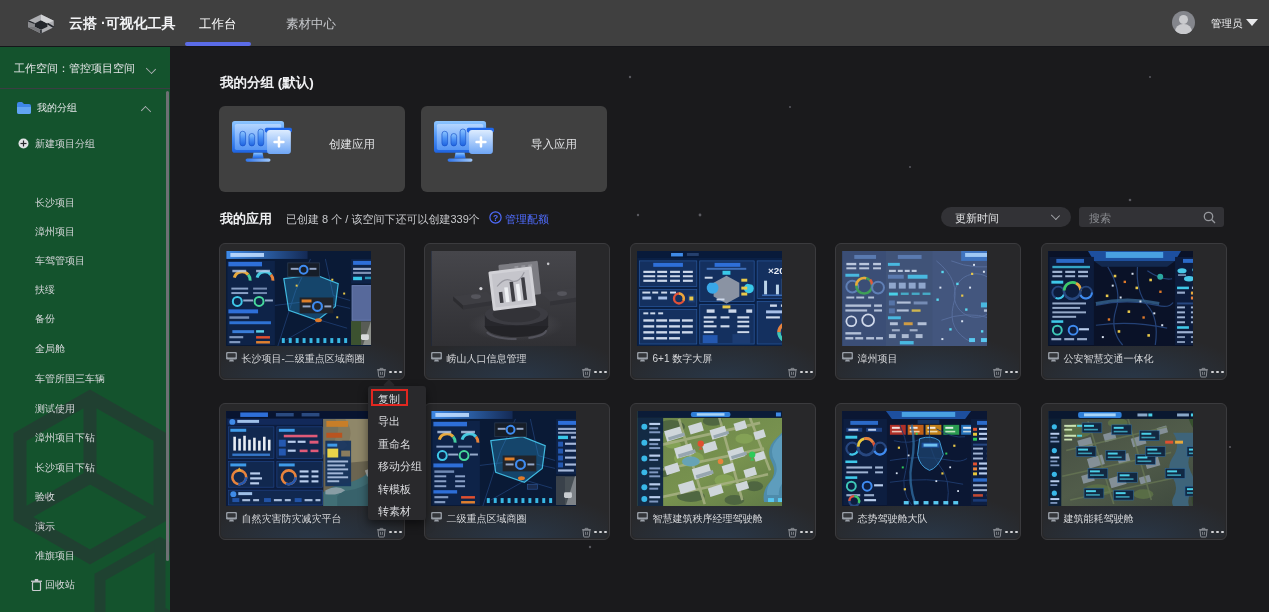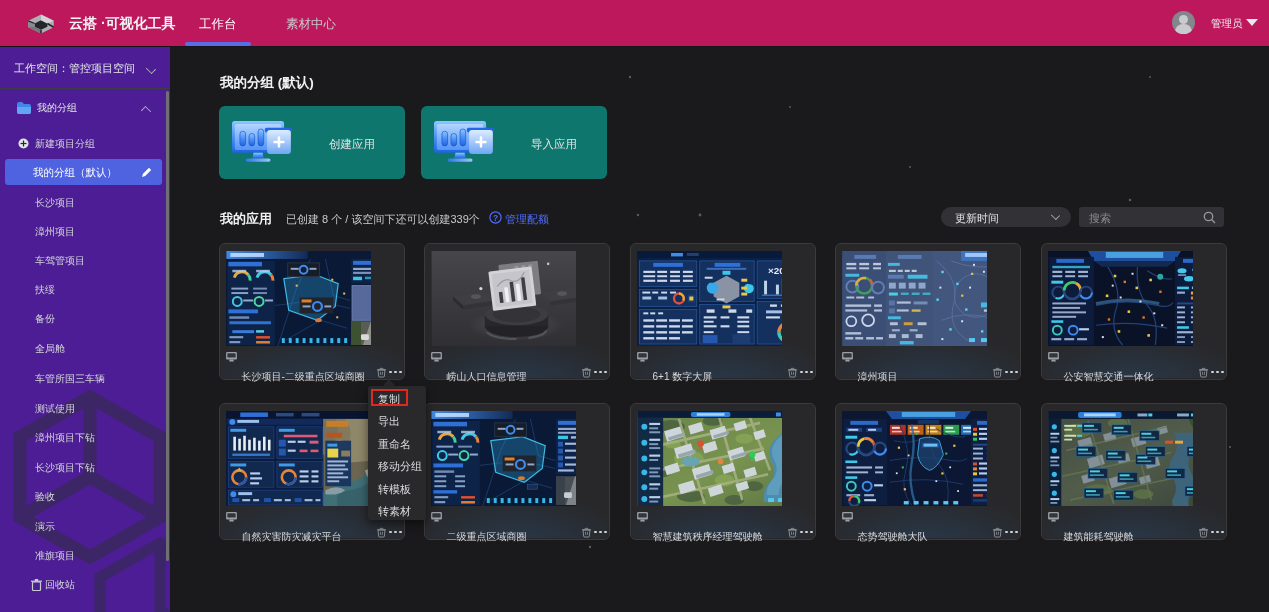--- a/index.html
+++ b/index.html
@@ -1,59 +1,59 @@
 <!DOCTYPE html>
 <html><head>
 <meta charset="utf-8">
 <style>
   * { margin:0; padding:0; box-sizing:border-box; }
   html,body { width:1269px; height:612px; overflow:hidden; background:#1a1a1c;
     font-family:"Liberation Sans", sans-serif; }
   .abs { position:absolute; }
   
-  #nav { position:absolute; left:0; top:0; width:1269px; height:47px; background:#be185d; border-bottom:1px solid #15161a;}
+  #nav { position:absolute; left:0; top:0; width:1269px; height:47px; background:#404040; border-bottom:1px solid #15161a;}
   #logo { position:absolute; left:24px; top:13px; }
   #brand { position:absolute; left:69px; top:15px; color:#f2f3f5; font-size:14px; font-weight:bold; letter-spacing:0px;}
   .tab { position:absolute; top:16px; font-size:12.5px; color:#e8e9eb; }
   #tab1 { left:199px; color:#ffffff; }
   #tab2 { left:286px; color:#c7c9cd;font-family:Liberation Mono, monospace; }
   #tabline { position:absolute; left:185px; top:42px; width:66px; height:4px; background:#5b6ce8; border-radius:2px;}
   #avatar { position:absolute; left:1172px; top:11px; width:23px; height:23px; border-radius:50%; background:#84868c; overflow:hidden;}
   #avatar:before { content:""; position:absolute; left:7px; top:4px; width:9px; height:9px; border-radius:50%; background:#c9cacd;}
   #avatar:after { content:""; position:absolute; left:3px; top:13px; width:17px; height:12px; border-radius:8px 8px 0 0; background:#c9cacd;}
   #admin { position:absolute; left:1211px; top:17px; font-size:10.5px; color:#f0f1f3; }
   #admincaret { position:absolute; left:1246px; top:19px; width:0; height:0; border-left:6px solid transparent; border-right:6px solid transparent; border-top:7px solid #e8e9eb; }
   
-  #side { position:absolute; left:0; top:47px; width:170px; height:565px; background:#4c1d95; overflow:hidden;padding-left:9px; }
+  #side { position:absolute; left:0; top:47px; width:170px; height:565px; background:#14532d; overflow:hidden;padding-left:9px; }
   #ws { position:absolute; left:14px; top:14px; font-size:11px; color:#e6e7e9; }
   #wscaret { position:absolute; left:147px; top:18px; width:8px; height:8px; border-right:1.6px solid #aeb0b4; border-bottom:1.6px solid #aeb0b4; transform:rotate(45deg) scale(1,0.8); }
   #sep { position:absolute; left:0px; top:41px; width:170px; height:1px; background:#3c3d43; }
   .sitem { position:absolute; left:35px; font-size:10px; color:#d6d7da; white-space:nowrap; z-index:3; }
   #active { position:absolute; left:5px; top:112px; width:157px; height:26px; background:#4f63e0; border-radius:3px; }
   #active span { position:absolute; left:28px; top:7px; font-size:10.5px; color:#fff; }
   #scrollthumb { position:absolute; left:166px; top:44px; width:3px; height:470px; background:#6e7074; border-radius:2px; z-index:4; }
   
   .h1 { position:absolute; color:#f0f1f3; font-size:13.5px; font-weight:bold; }
-  .bigbtn { position:absolute; top:106px; width:186px; height:73px; background:#0f766e; border-radius:6px; }
+  .bigbtn { position:absolute; top:106px; width:186px; height:86px; background:#404040; border-radius:6px; }
   .bigbtn .lbl { position:absolute; top:31px; font-size:11.5px; color:#e3e4e6; letter-spacing:0px;}
   .appinfo { position:absolute; top:212px; font-size:11px; color:#c9cacd; }
   .quota { position:absolute; top:212px; font-size:11px; color:#4f6bfb;font-family:Liberation Mono, monospace; }
   #seldrop { position:absolute; left:941px; top:207px; width:130px; height:20px; background:#323236; border-radius:10px; }
   #seldrop span { position:absolute; left:14px; top:4px; font-size:11px; color:#e3e4e6; }
   #seldrop i { position:absolute; left:111px; top:5px; width:7px; height:7px; border-right:1.5px solid #a7a9ad; border-bottom:1.5px solid #a7a9ad; transform:rotate(45deg) scale(1,0.85); }
   #search { position:absolute; left:1079px; top:207px; width:145px; height:20px; background:#323236; border-radius:3px; }
   #search span { position:absolute; left:10px; top:4px; font-size:11px; color:#8b8d92; }
   
   .card { position:absolute; width:186px; height:137px; background:#28282a; border:1px solid #3b3b3e; border-radius:6px; }
   .card .glow { position:absolute; left:1px; right:1px; bottom:1px; height:60px; border-radius:0 0 5px 5px;
      background:radial-gradient(90% 120% at 50% 108%, rgba(42,78,118,0.42), rgba(42,78,118,0) 70%); }
   .thumb { position:absolute; left:6px; top:7px; width:145px; height:95px; overflow:hidden; background:#0c1c3a;}
   .trow { position:absolute; left:6px; top:107px; width:173px; height:14px; color:#d8d9db; font-size:10px; white-space:nowrap; }
   .trow .mon { position:absolute; left:0px; top:1px; }
-  .trow span { position:absolute; left:15.5px; top:1px;margin-top:18px; }
+  .trow span { position:absolute; left:15.5px; top:1px; }
   .acts { position:absolute; right:2px; top:121px; width:70px; height:14px; }
   .dots { position:absolute; right:0px; top:5.5px; }
   .dots { display:flex; } .dots i { width:2.8px; height:2.8px; border-radius:50%; background:#d2d3d6; margin-left:2.2px; }
   
   #menu { position:absolute; left:368px; top:386px; width:58px; height:134px; background:#29292c; border-radius:3px; box-shadow:0 4px 10px rgba(0,0,0,0.5); z-index:20;}
   #menu .mi { position:absolute; left:10px; font-size:11px; color:#dcdde0; }
   #menucaret { position:absolute; left:385px; top:381px; width:8px; height:8px; background:#29292c; transform:rotate(45deg); z-index:19;}
   #redbox { position:absolute; left:371px; top:389px; width:37px; height:17px; border:2px solid #e02720; z-index:21;}
 </style>
 </head>
@@ -91,26 +91,20 @@
   <div class="sitem" style="top:54px; left:37px; color:#e8e9ec;">我的分组</div>
   <div class="abs" style="left:142px; top:60px; width:8px; height:8px; border-left:1.6px solid #aeb0b4; border-top:1.6px solid #aeb0b4; transform:rotate(45deg) scale(1,0.8);"></div>
 
   <svg class="abs" style="left:18px; top:91px;" width="11" height="11" viewBox="0 0 11 11">
     <circle cx="5.5" cy="5.5" r="5" fill="#e2e3e6"></circle>
     <rect x="2.5" y="4.9" width="6" height="1.2" fill="#26272c"></rect>
     <rect x="4.9" y="2.5" width="1.2" height="6" fill="#26272c"></rect>
   </svg>
   <div class="sitem" style="top:90px; left:35px;text-align:right;">新建项目分组</div>
 
-  <div id="active">
-      <span>我的分组（默认）</span>
-    <svg class="abs" style="left:135px; top:7px;" width="13" height="13" viewBox="0 0 13 13">
-      <path d="M2 11 l1-3.2 6-6 2.2 2.2 -6 6z" fill="#fff"></path>
-    </svg>
-  </div>
   <div class="sitem" style="top:149px;">长沙项目</div>
   <div class="sitem" style="top:178px;">漳州项目</div>
   <div class="sitem" style="top:207px;">车驾管项目</div>
   <div class="sitem" style="top:236px;">扶绥</div>
   <div class="sitem" style="top:265px;">备份</div>
   <div class="sitem" style="top:295px;">全局舱</div>
   <div class="sitem" style="top:325px;">车管所国三车辆</div>
   <div class="sitem" style="top:355px;">测试使用</div>
   <div class="sitem" style="top:384px;">漳州项目下钻</div>
   <div class="sitem" style="top:414px;">长沙项目下钻</div>

